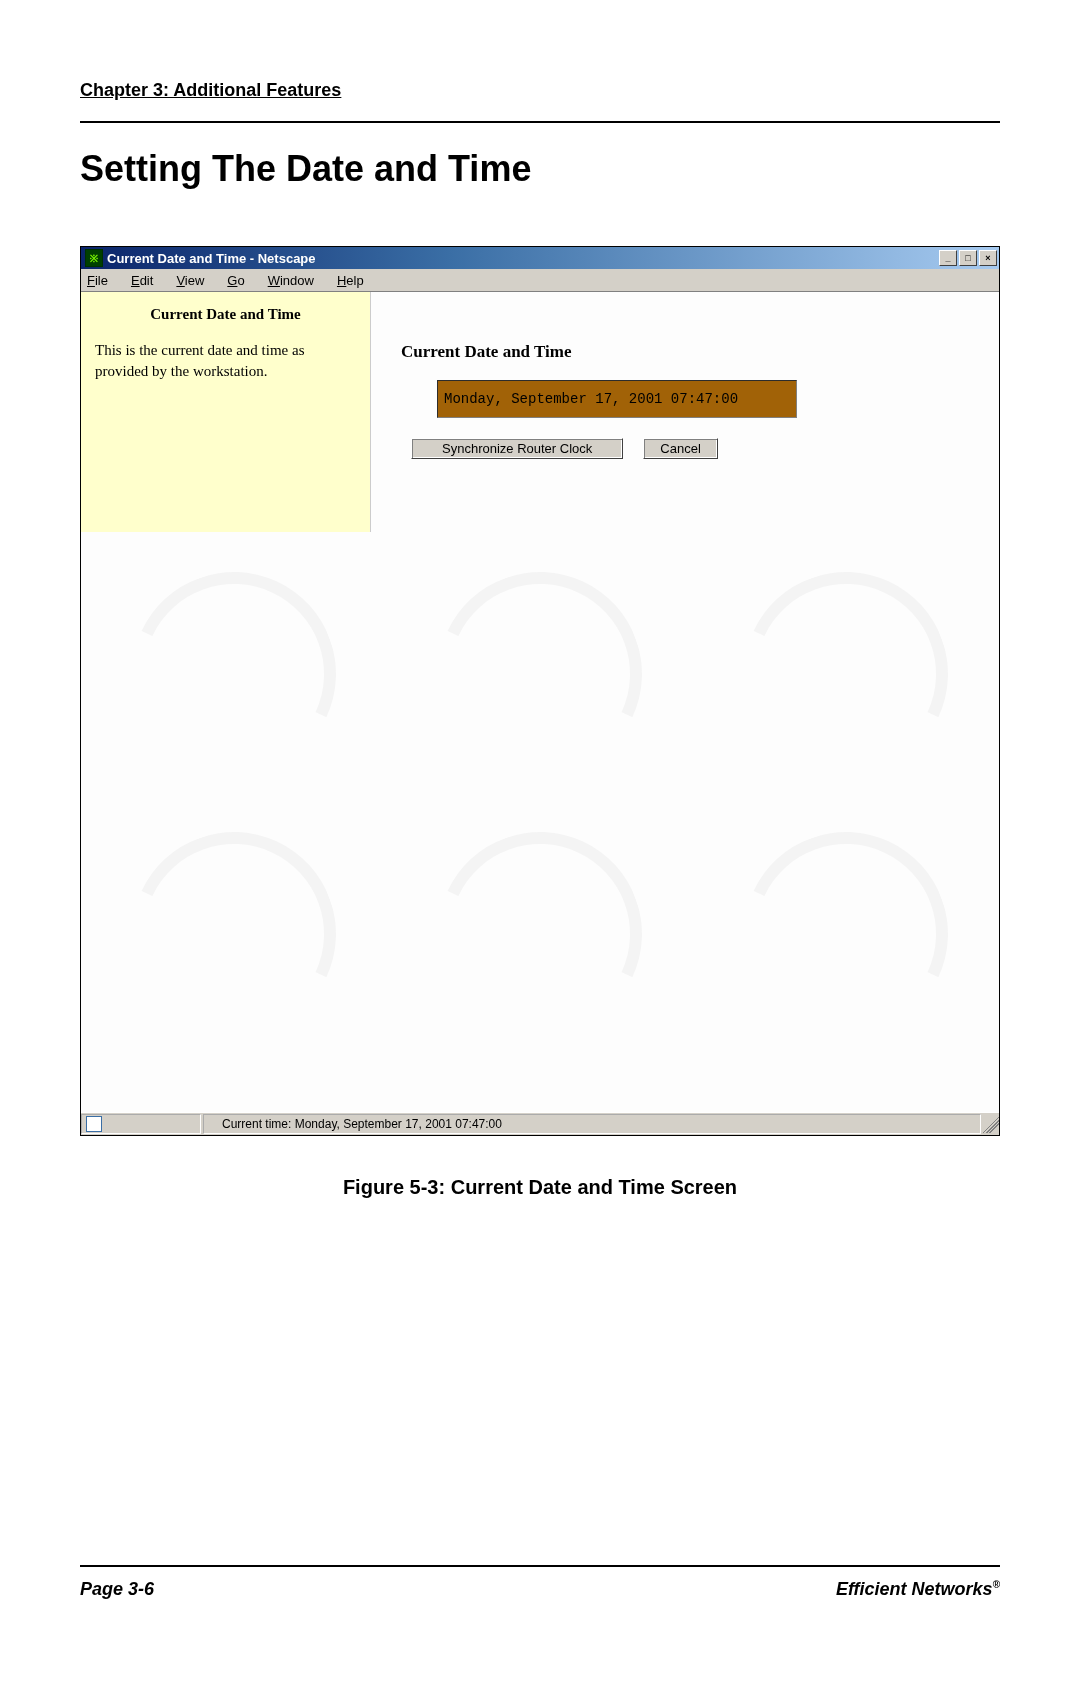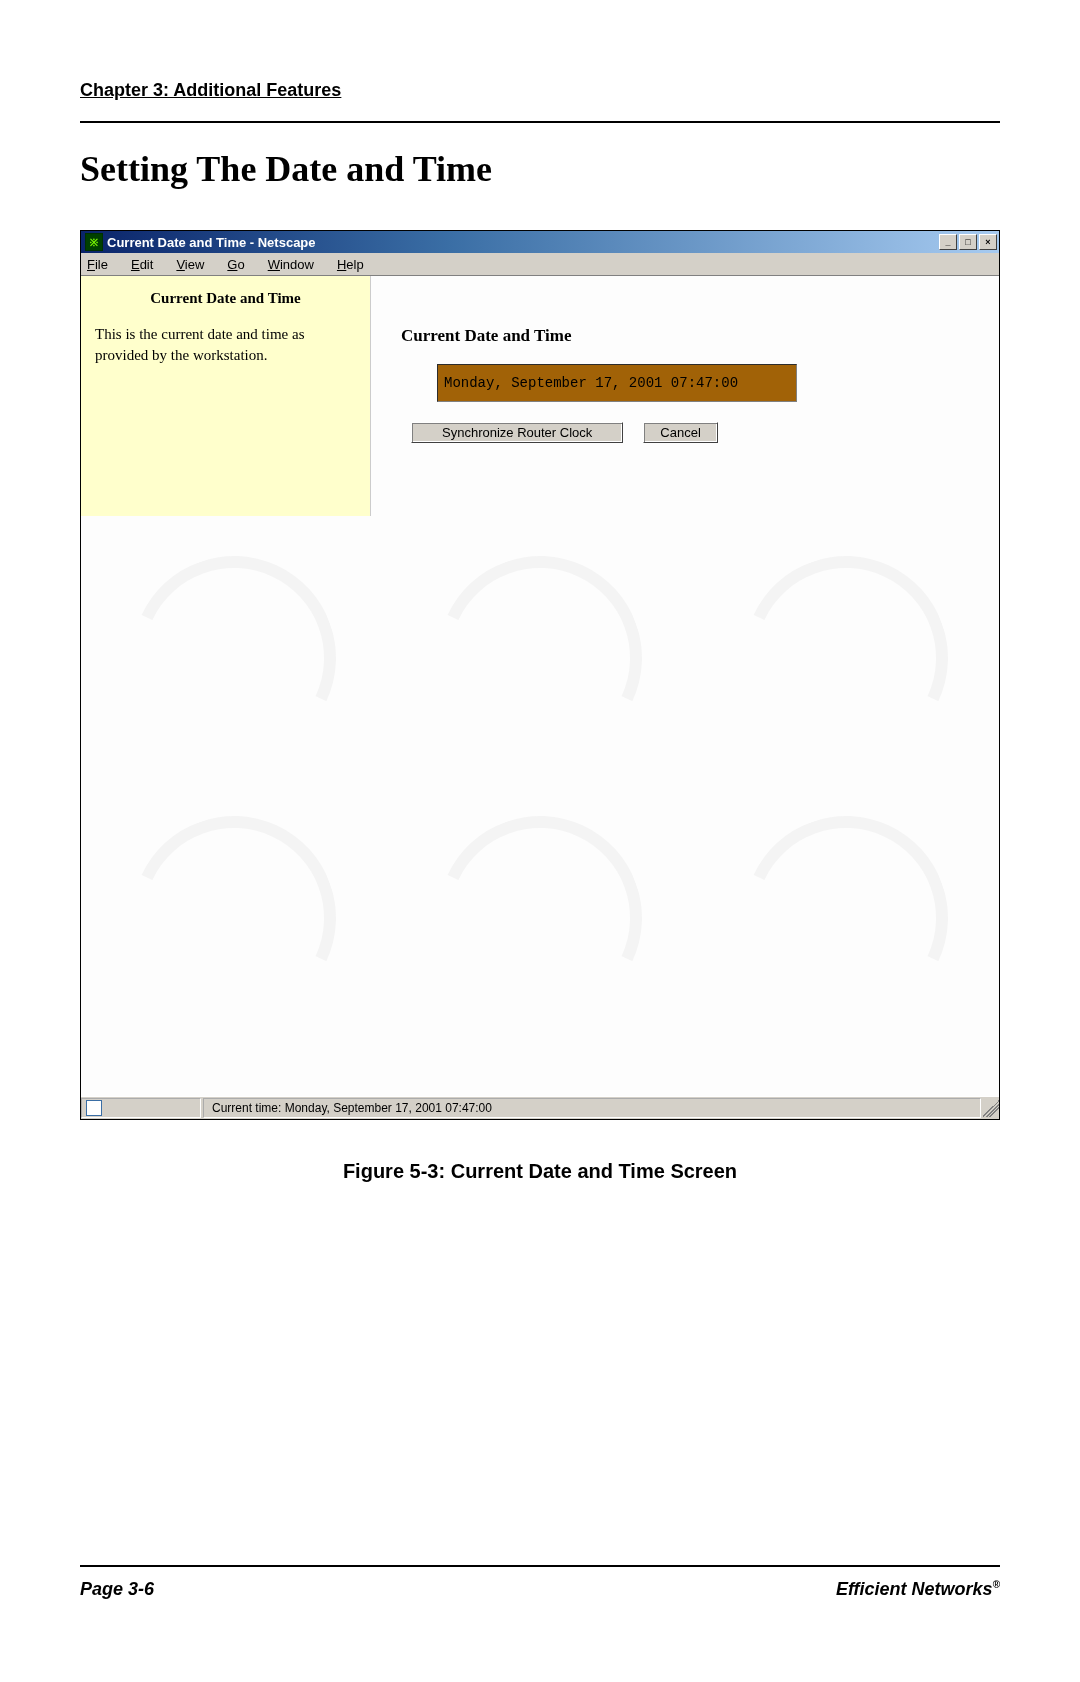--- a/index.html
+++ b/index.html
@@ -39,22 +39,22 @@
     vertical-align: super;
   }
   .hr-top {
     border: none;
     border-top: 2px solid #000;
     margin: 0 0 25px 0;
   }
   .section-title {
     font-size: 36px;
     font-weight: 900;
-    font-family: Liberation Serif, serif;
-    margin: 10px 0 40px 0;
+    font-family: Liberation Sans, sans-serif;
+    margin: 10px 0 56px 0;
   }
   
   .window {
     border: 1px solid #000;
     width: 100%;
     box-sizing: border-box;
     background: #ffffff;
   }
   .titlebar {
     background: linear-gradient(to right, #0a246a 0%, #3a6ea5 40%, #a6caf0 100%);
@@ -209,21 +209,21 @@
     border-top: 1px solid #fff;
     display: flex;
     align-items: center;
     font-size: 12px;
   }
   .status-seg {
     border: 1px inset #fff;
     height: 18px;
     display: flex;
     align-items: center;
-    padding: 0 8px;
+    padding: 0 18px;
     margin-right: 2px;
   }
   .status-seg.icon {
     width: 110px;
     padding: 0 4px;
   }
   .status-seg.long {
     flex: 1;
   }
   .status-doc-icon {

